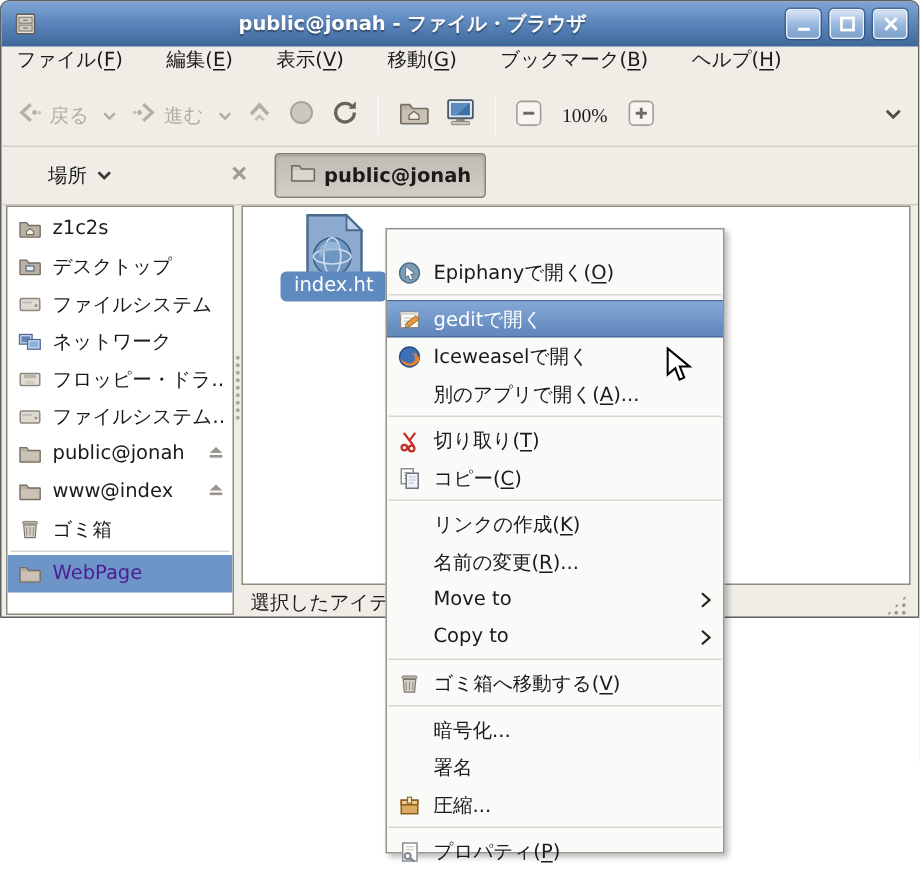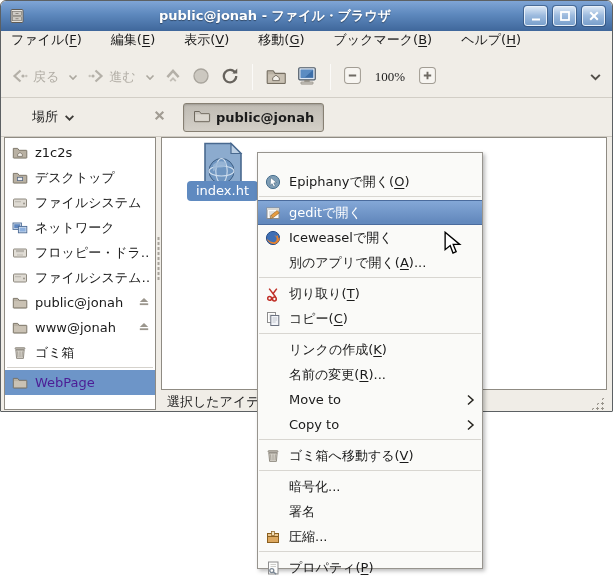--- a/index.html
+++ b/index.html
@@ -342,21 +342,21 @@
               </svg></span>
         </div>
 
         <div class="srow">
           <span class="sic">
               <svg viewBox="0 0 16 16" width="16" height="16">
                 <path d="M1.3 3.4h4.4l1.4 1.9h7.2a.5.5 0 0 1 .5.5v6.8a.5.5 0 0 1-.5.5H1.8a.5.5 0 0 1-.5-.5z" fill="#b9b1a3" stroke="#756e61" stroke-width=".9"></path>
                 <path d="M2 6.1h12.1v5.9H2z" fill="#cac2b4"></path>
               </svg>
             </span>
-          <span class="slabel">www@jonah</span>
+          <span class="slabel">www@index</span>
           <span class="grow"></span>
           <span><svg viewBox="0 0 12 12" width="12" height="12">
                 <path d="M1.8 7L6 3l4.2 4z" fill="#9b968d"></path>
                 <rect x="1.8" y="8.3" width="8.4" height="1.8" fill="#9b968d"></rect>
               </svg></span>
         </div>
 
         <div class="srow">
           <span class="sic">
               <svg viewBox="0 0 16 16" width="16" height="16">

